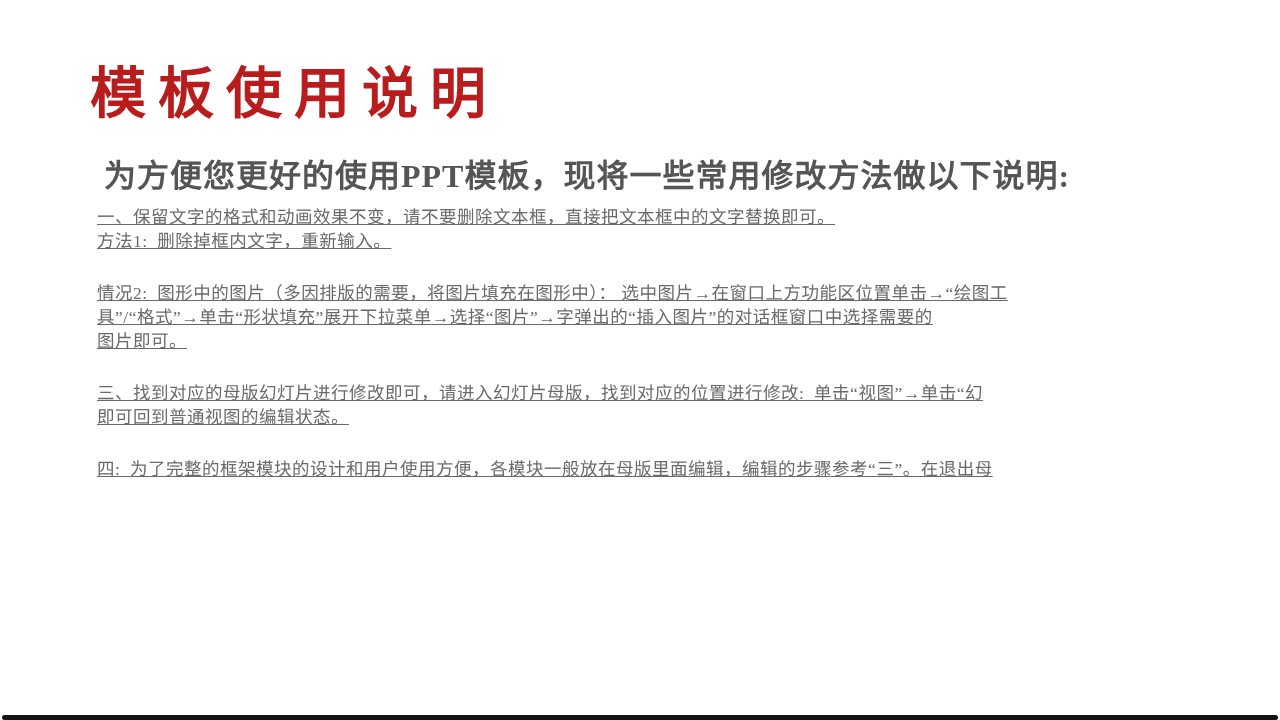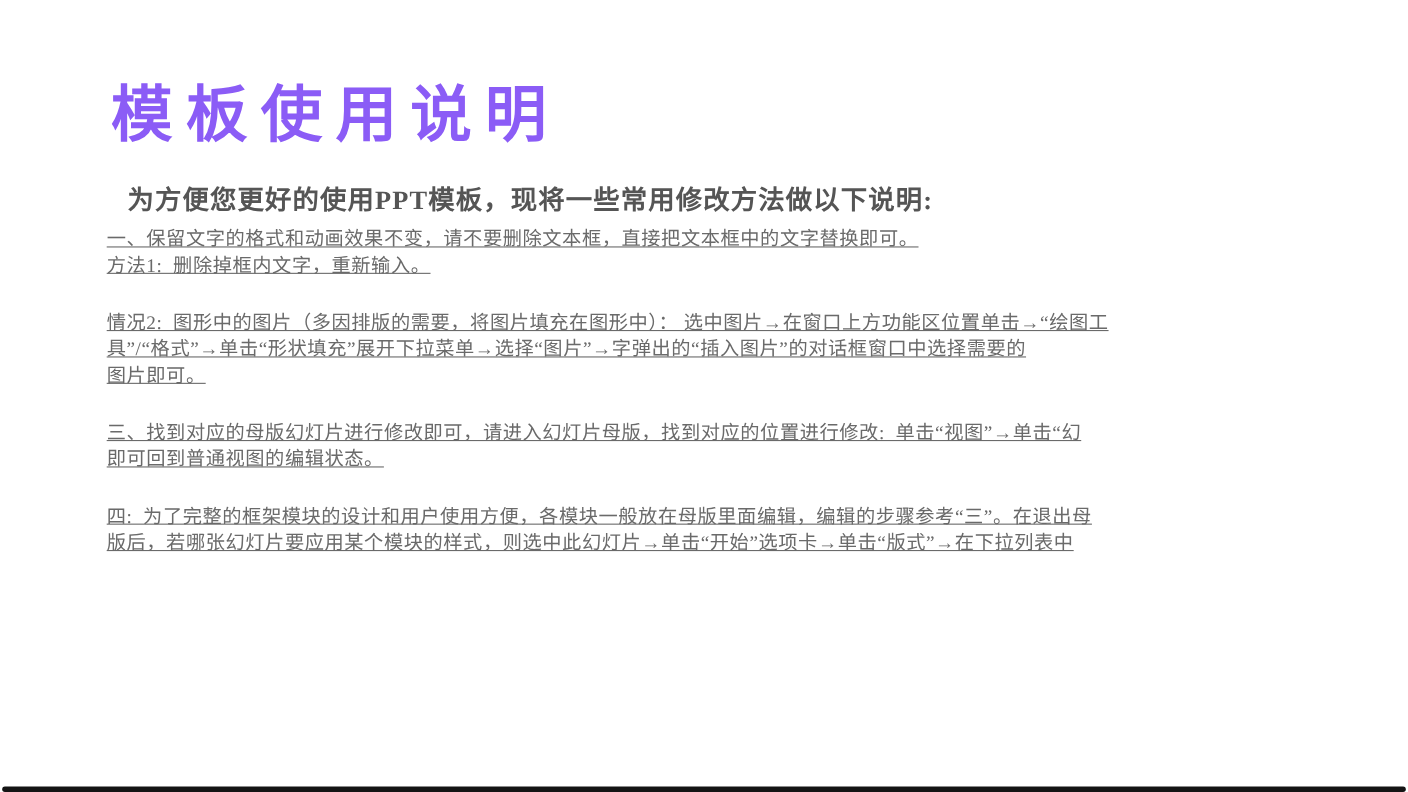--- a/index.html
+++ b/index.html
@@ -8,33 +8,33 @@
     width: 1280px;
     height: 720px;
     background: #ffffff;
     overflow: hidden;
     font-family: "Liberation Serif", "DejaVu Serif", serif;
   }
   .slide-title {
     position: absolute;
     left: 90px;
     top: 48px;
-    margin: 11px;
+    margin: 0;
     font-size: 56px;
     font-weight: bold;
     letter-spacing: 12px;
-    color: #8b5cf6;
+    color: #b91c1c;
     white-space: pre-wrap;
   }
   .slide-subtitle {
     position: absolute;
     left: 100px;
     top: 146px;
-    margin: 16px;
-    font-size: 24px;
+    margin: 4px;
+    font-size: 32px;
     font-weight: bold;
     color: #555555;
     white-space: pre-wrap;
     letter-spacing: 1px;
   }
   .body-text {
     position: absolute;
     left: 97px;
     top: 205px;
     width: 1092px;
@@ -81,20 +81,19 @@
       <div class="line">图片即可。</div>
     </div>
 
     <div class="para">
       <div class="line">三、找到对应的母版幻灯片进行修改即可，请进入幻灯片母版，找到对应的位置进行修改:  单击“视图”→单击“幻</div>
       <div class="line">即可回到普通视图的编辑状态。</div>
     </div>
 
     <div class="para">
       <div class="line">四:  为了完整的框架模块的设计和用户使用方便，各模块一般放在母版里面编辑，编辑的步骤参考“三”。在退出母</div>
-      <div class="line">版后，若哪张幻灯片要应用某个模块的样式，则选中此幻灯片→单击“开始”选项卡→单击“版式”→在下拉列表中</div>
     </div>
 
   </div>
 
   <div class="bottom-bar"></div>
 
 </div>
 
 </body></html>

